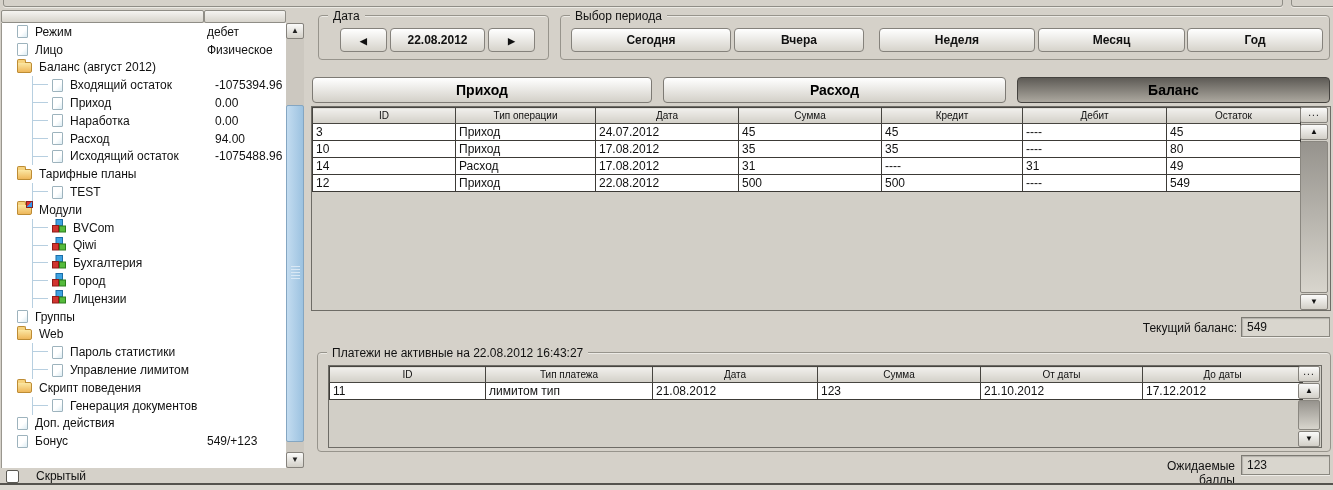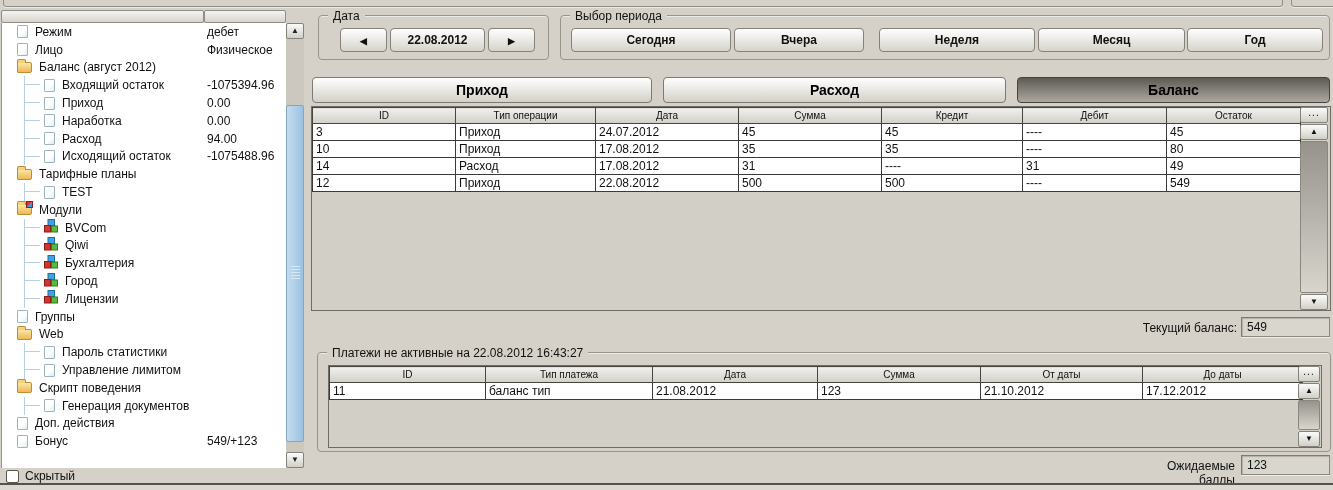--- a/index.html
+++ b/index.html
@@ -24,21 +24,21 @@
   .thc2 { left:204px; width:82px; }
   .tree-body {
     position:absolute; left:1px; top:23px; width:285px; height:445px;
     background:#fff; border-left:1px solid #9a978f; overflow:hidden;
   }
   .trow { height:17.8px; display:flex; align-items:center; position:relative; white-space:nowrap; }
   .trow .tlabel { margin-left:7px; }
   .trow .tvalue { position:absolute; left:205px; }
   .lvl0 { padding-left:15px; }
   .noicon { padding-left:6px; }
-  .lvl1 { padding-left:22px; }
+  .lvl1 { padding-left:22px;margin-left:8px; }
   .tline { width:20px; align-self:stretch; border-left:1px solid #b7cfe0; position:relative; flex:none; }
   .tline::after { content:""; position:absolute; top:8px; left:0; width:15px; border-top:1px solid #b7cfe0; }
   .ico { flex:none; display:inline-block; }
   .doc {
     width:11px; height:13px;
     background:linear-gradient(135deg,#ffffff 55%,#dcecf3);
     border:1px solid #9db3bd; border-radius:1px;
   }
   .folder { position:relative; width:15px; height:11px;
     background:linear-gradient(#fbe7a3,#eeb75a); border:1px solid #bd8c34; border-radius:1px 2px 2px 1px; }
@@ -56,21 +56,21 @@
     font-size:8px; line-height:14px; text-align:center; color:#222;
   }
   .sb-up { top:0; } .sb-down { bottom:0; }
   .tree-thumb {
     position:absolute; left:0; top:82px; width:18px; height:337px;
     background:linear-gradient(90deg,#c3dcf0,#9cc2e0); border:1px solid #84a6c2; border-radius:2px;
   }
   .tree-thumb::after { content:""; position:absolute; left:4px; top:160px; width:9px; height:15px;
     background:repeating-linear-gradient(#d9e8f5 0 1px, transparent 1px 3px); }
   .hidden-row { position:absolute; left:0; top:468px; width:304px; height:16px;
-    display:flex; align-items:center; gap:6px; padding-left:6px; background:#d5d1c9; }
+    display:flex; align-items:center; gap:17px; padding-left:6px; background:#d5d1c9; }
 
   
   .gbox { position:absolute; border:1px solid #97948c; border-radius:4px; box-shadow:inset 0 1px 0 #eceae5; }
   .glabel { position:absolute; top:-7px; left:9px; background:#d5d1c9; padding:0 5px; font-size:12px; }
   .g-date { left:318px; top:15px; width:231px; height:45px; }
   .g-period { left:560px; top:15px; width:770px; height:45px; }
   .g-pay { left:317px; top:352px; width:1014px; height:100px; }
 
   
   .btn {
@@ -407,21 +407,21 @@
             <tr>
           <th>ID</th>
           <th>Тип платежа</th>
           <th>Дата</th>
           <th>Сумма</th>
           <th>От даты</th>
           <th>До даты</th>
         </tr>
         <tr>
           <td>11</td>
-              <td>баланс тип</td>
+              <td>лимитом тип</td>
               <td>21.08.2012</td>
               <td>123</td>
               <td>21.10.2012</td>
               <td>17.12.2012</td>
         </tr>
       </tbody>
         </table>
       <div class="vcol v-pay">
         <div class="morebtn">...</div>
         <div class="vbtn v-up"><span>▲</span></div>

